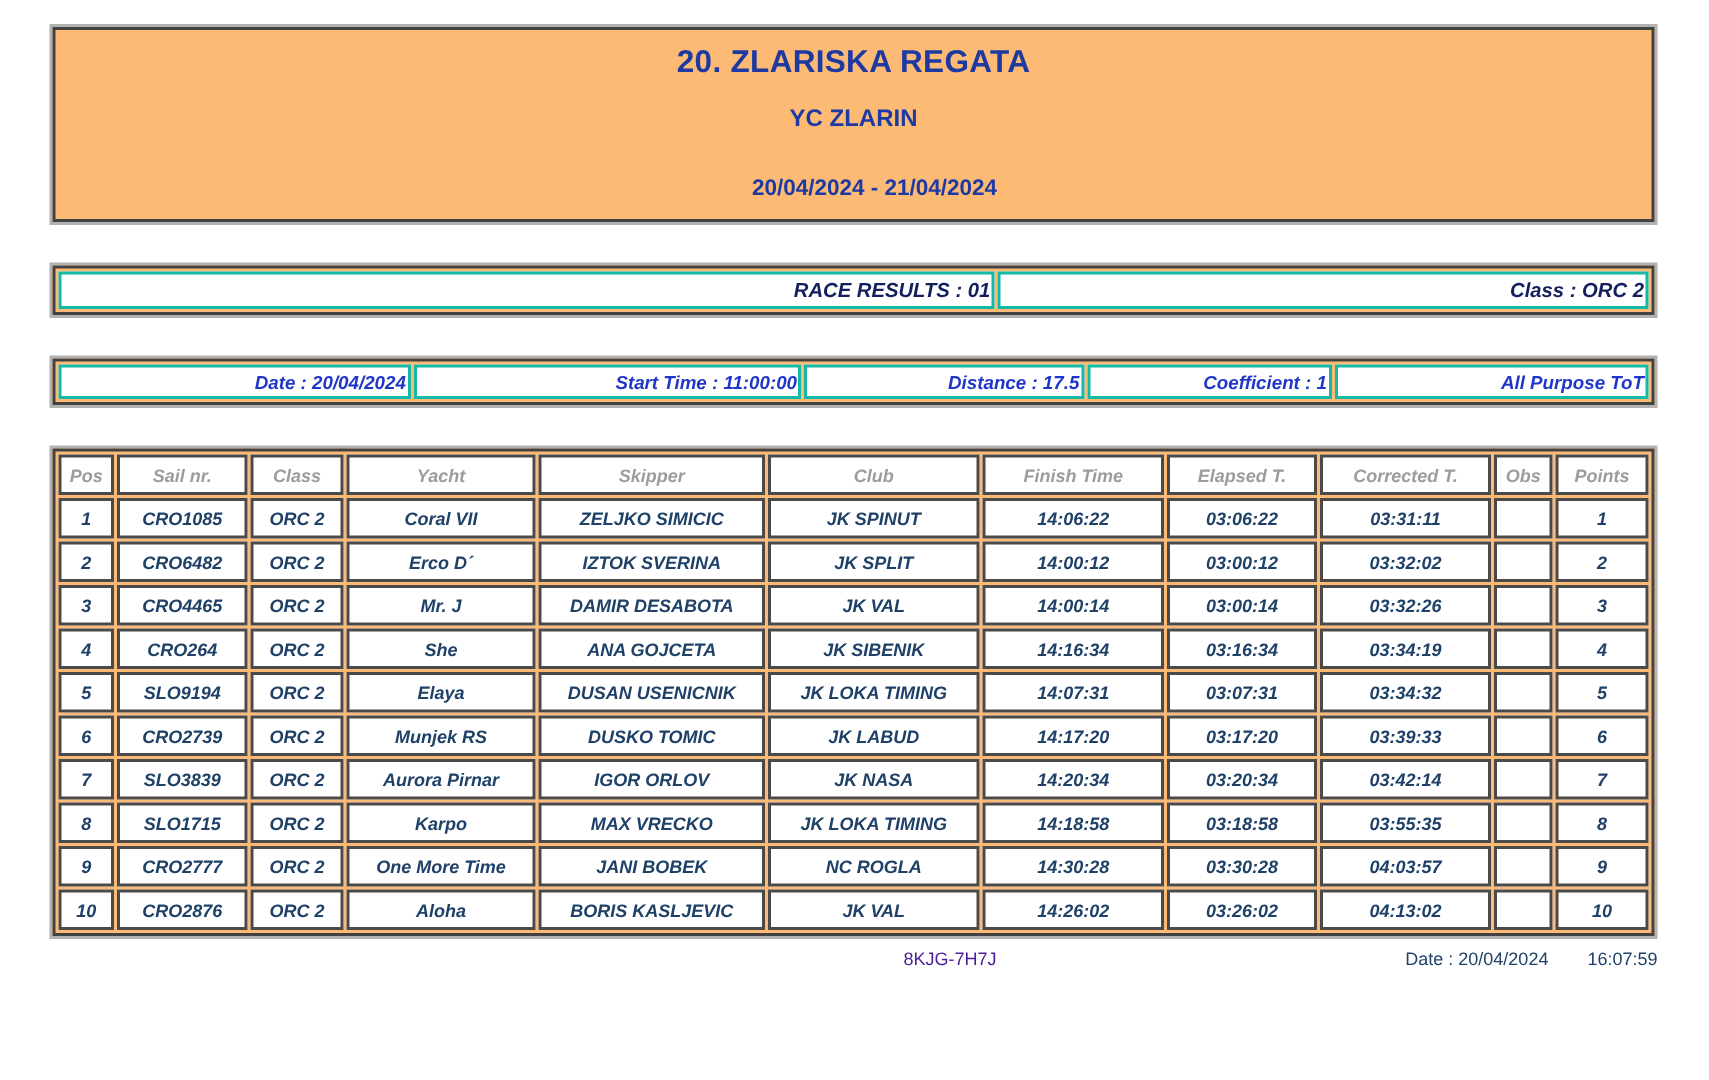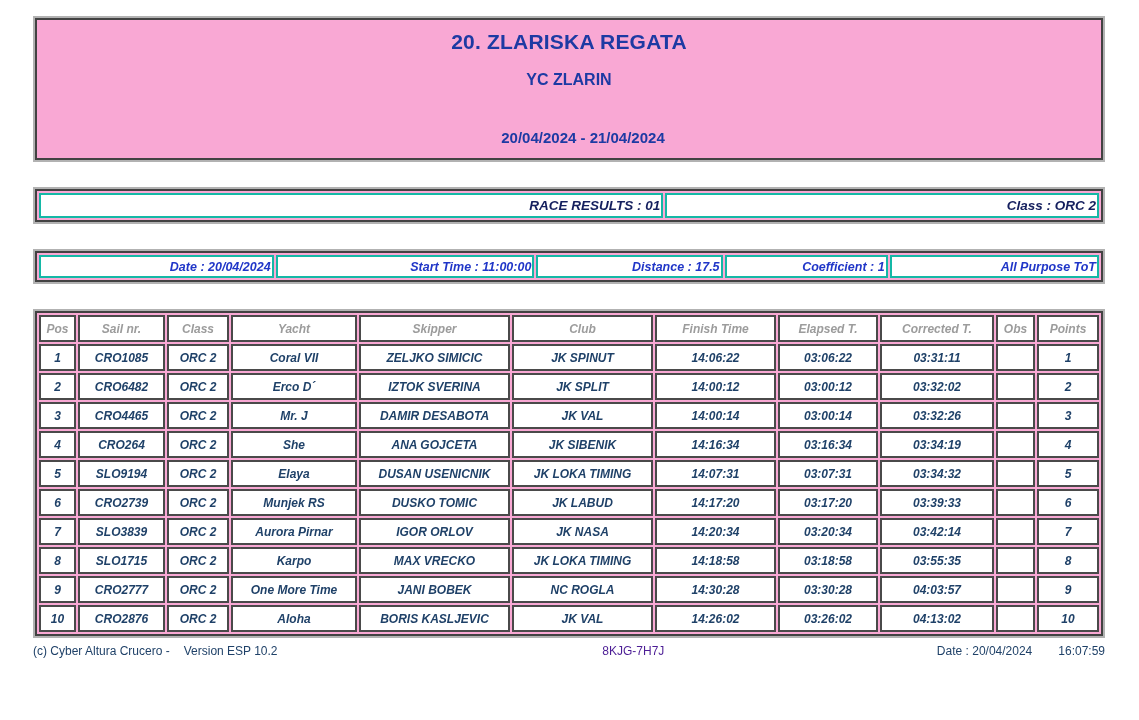--- a/index.html
+++ b/index.html
@@ -2,27 +2,27 @@
 <html><head>
 <meta charset="utf-8">
 <style>
   html, body { margin: 0; padding: 0; background: #ffffff; }
   body { font-family: "Liberation Sans", sans-serif; }
   .page { position: relative; width: 1139px; height: 720px; background: #ffffff; overflow: hidden; }
   .content { position: absolute; left: 33px; top: 16px; width: 1072px; }
 
   
   .box3d { border: 2px solid #b2b2b2; margin-bottom: 25px; }
-  .box3d-inner { border: 2px solid #424242; background: #f9a8d4; }
+  .box3d-inner { border: 2px solid #424242; background: #fdba74; }
 
   
   .header-inner { text-align: center; padding: 10px 0 12px 0; }
   .title  { font-size: 21px; font-weight: bold; color: #1d3aa3; letter-spacing: 0.2px; }
   .subtitle { font-size: 16px; font-weight: bold; color: #1d3aa3; margin-top: 17px; }
-  .daterange { font-size: 15px; font-weight: bold; color: #1d3aa3; margin-top: 40px; padding-left: 28px; }
+  .daterange { font-size: 15px; font-weight: bold; color: #1d3aa3; margin-top: 28px; padding-left: 28px; }
 
   
   table.bar { width: 100%; border-collapse: separate; border-spacing: 2px; table-layout: fixed; }
   table.bar td {
     box-sizing: border-box; border: 2px solid #14b8a6; background: #fff;
     text-align: right; vertical-align: middle; overflow: hidden; white-space: nowrap; font-style: italic;
   }
   .bar-race td { height: 25px; font-size: 13.5px; font-weight: bold; color: #141f5e; }
   .bar-info td { height: 23px; font-size: 12.5px; font-weight: bold; color: #2036c8; }
 
@@ -259,23 +259,20 @@
                 <td>04:13:02</td>
                 <td></td>
                 <td>10</td>
               </tr>
             </tbody>
         </table>
       </div>
     </div>
 
     <div class="footer">
-      <span class="left">
-        <span>(c) Cyber Altura Crucero -</span><span class="version">Version ESP 10.2</span>
-      </span>
       <span class="code">8KJG-7H7J</span>
       <span class="right">
         <span>Date : 20/04/2024</span><span class="time">16:07:59</span>
       </span>
     </div>
 
   </div>
 </div>
 
 </body></html>

